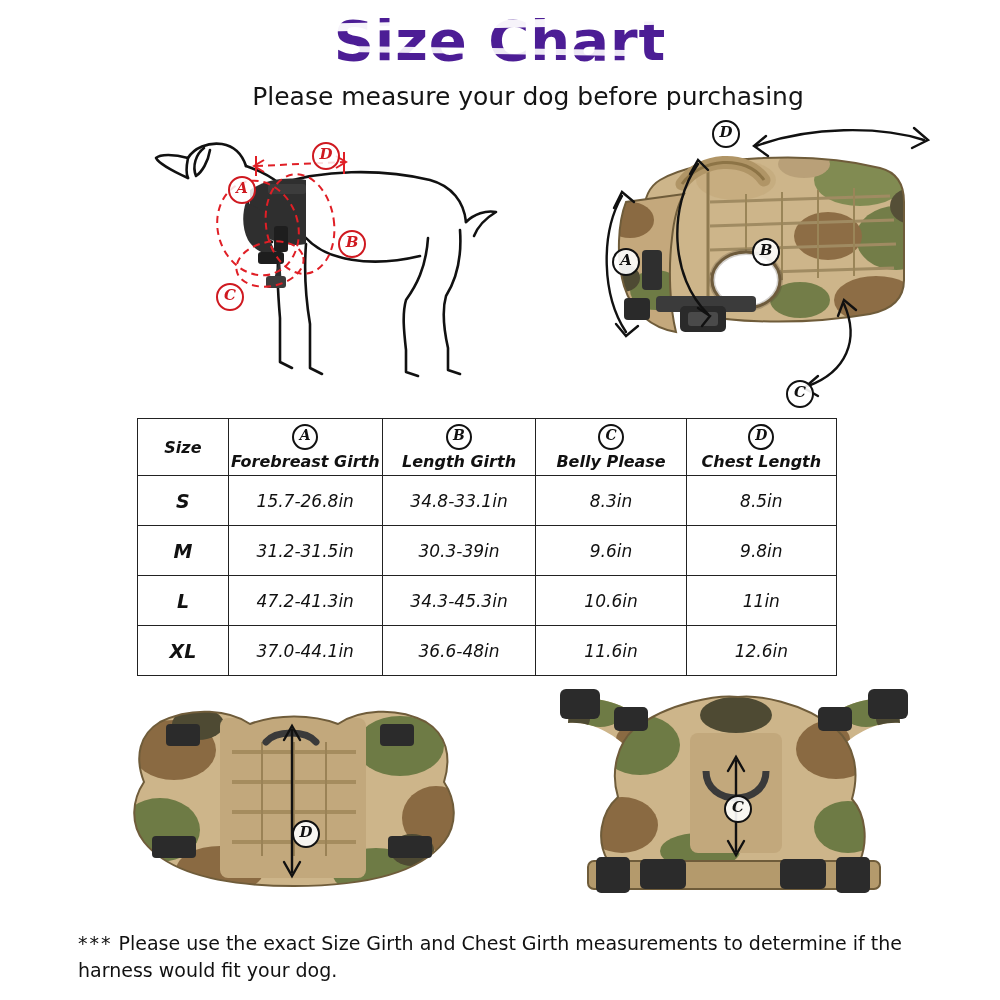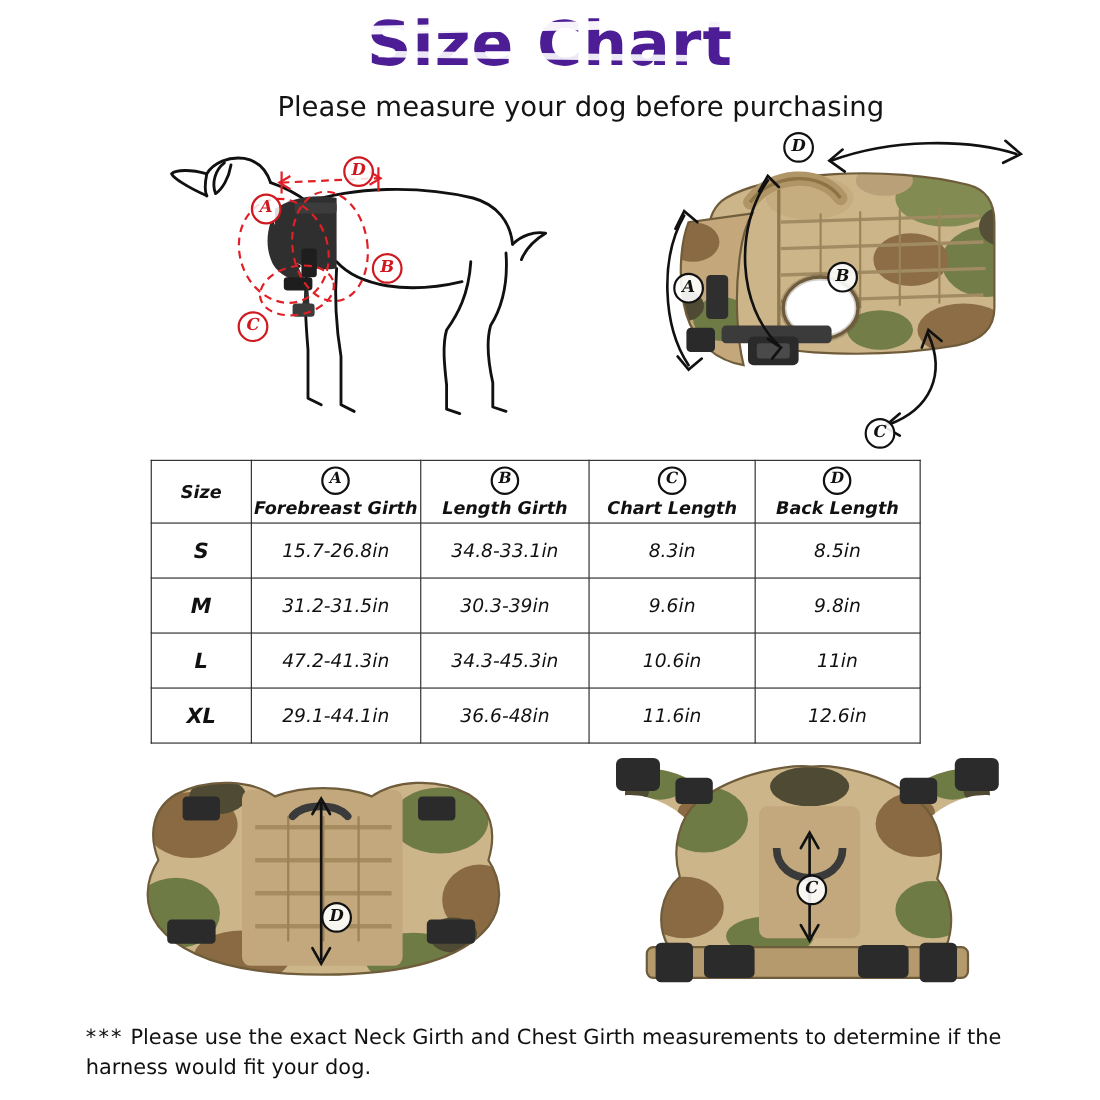--- a/index.html
+++ b/index.html
@@ -327,25 +327,25 @@
         <th class="col-a">
           <span class="hdr-letter">A</span>
           <span>Forebreast Girth</span>
         </th>
         <th class="col-b">
           <span class="hdr-letter">B</span>
           <span>Length Girth</span>
         </th>
         <th class="col-c">
           <span class="hdr-letter">C</span>
-          <span>Chart Length</span>
+          <span>Belly Please</span>
         </th>
         <th class="col-d">
           <span class="hdr-letter">D</span>
-          <span>Back Length</span>
+          <span>Chest Length</span>
         </th>
       </tr>
     </thead>
     <tbody>
       <tr>
         <td class="size-cell">S</td>
         <td>15.7-26.8in</td>
         <td>34.8-33.1in</td>
         <td>8.3in</td>
         <td>8.5in</td>
@@ -359,21 +359,21 @@
       </tr>
       <tr>
         <td class="size-cell">L</td>
         <td>47.2-41.3in</td>
         <td>34.3-45.3in</td>
         <td>10.6in</td>
         <td>11in</td>
       </tr>
       <tr>
         <td class="size-cell">XL</td>
-        <td>29.1-44.1in</td>
+        <td>37.0-44.1in</td>
         <td>36.6-48in</td>
         <td>11.6in</td>
         <td>12.6in</td>
       </tr>
     </tbody>
   </table>
 </div>
 
 <div class="fig fig-bot-left">
   <svg viewBox="0 0 380 215" width="380" height="215">
@@ -491,14 +491,14 @@
       <path d="M206 86 L 206 176"></path>
       <path d="M198 96 L 206 82 L 214 96"></path>
       <path d="M198 166 L 206 180 L 214 166"></path>
     </g>
   </svg>
   <div class="marker black" style="left:194px; top:120px;">C</div>
 </div>
 
 <div class="footnote">
   <span class="stars">***</span>
-  <span>Please use the exact Neck Girth and Chest Girth measurements to determine if the harness would fit your dog.</span>
+  <span>Please use the exact Size Girth and Chest Girth measurements to determine if the harness would fit your dog.</span>
 </div>
 
 </body></html>

